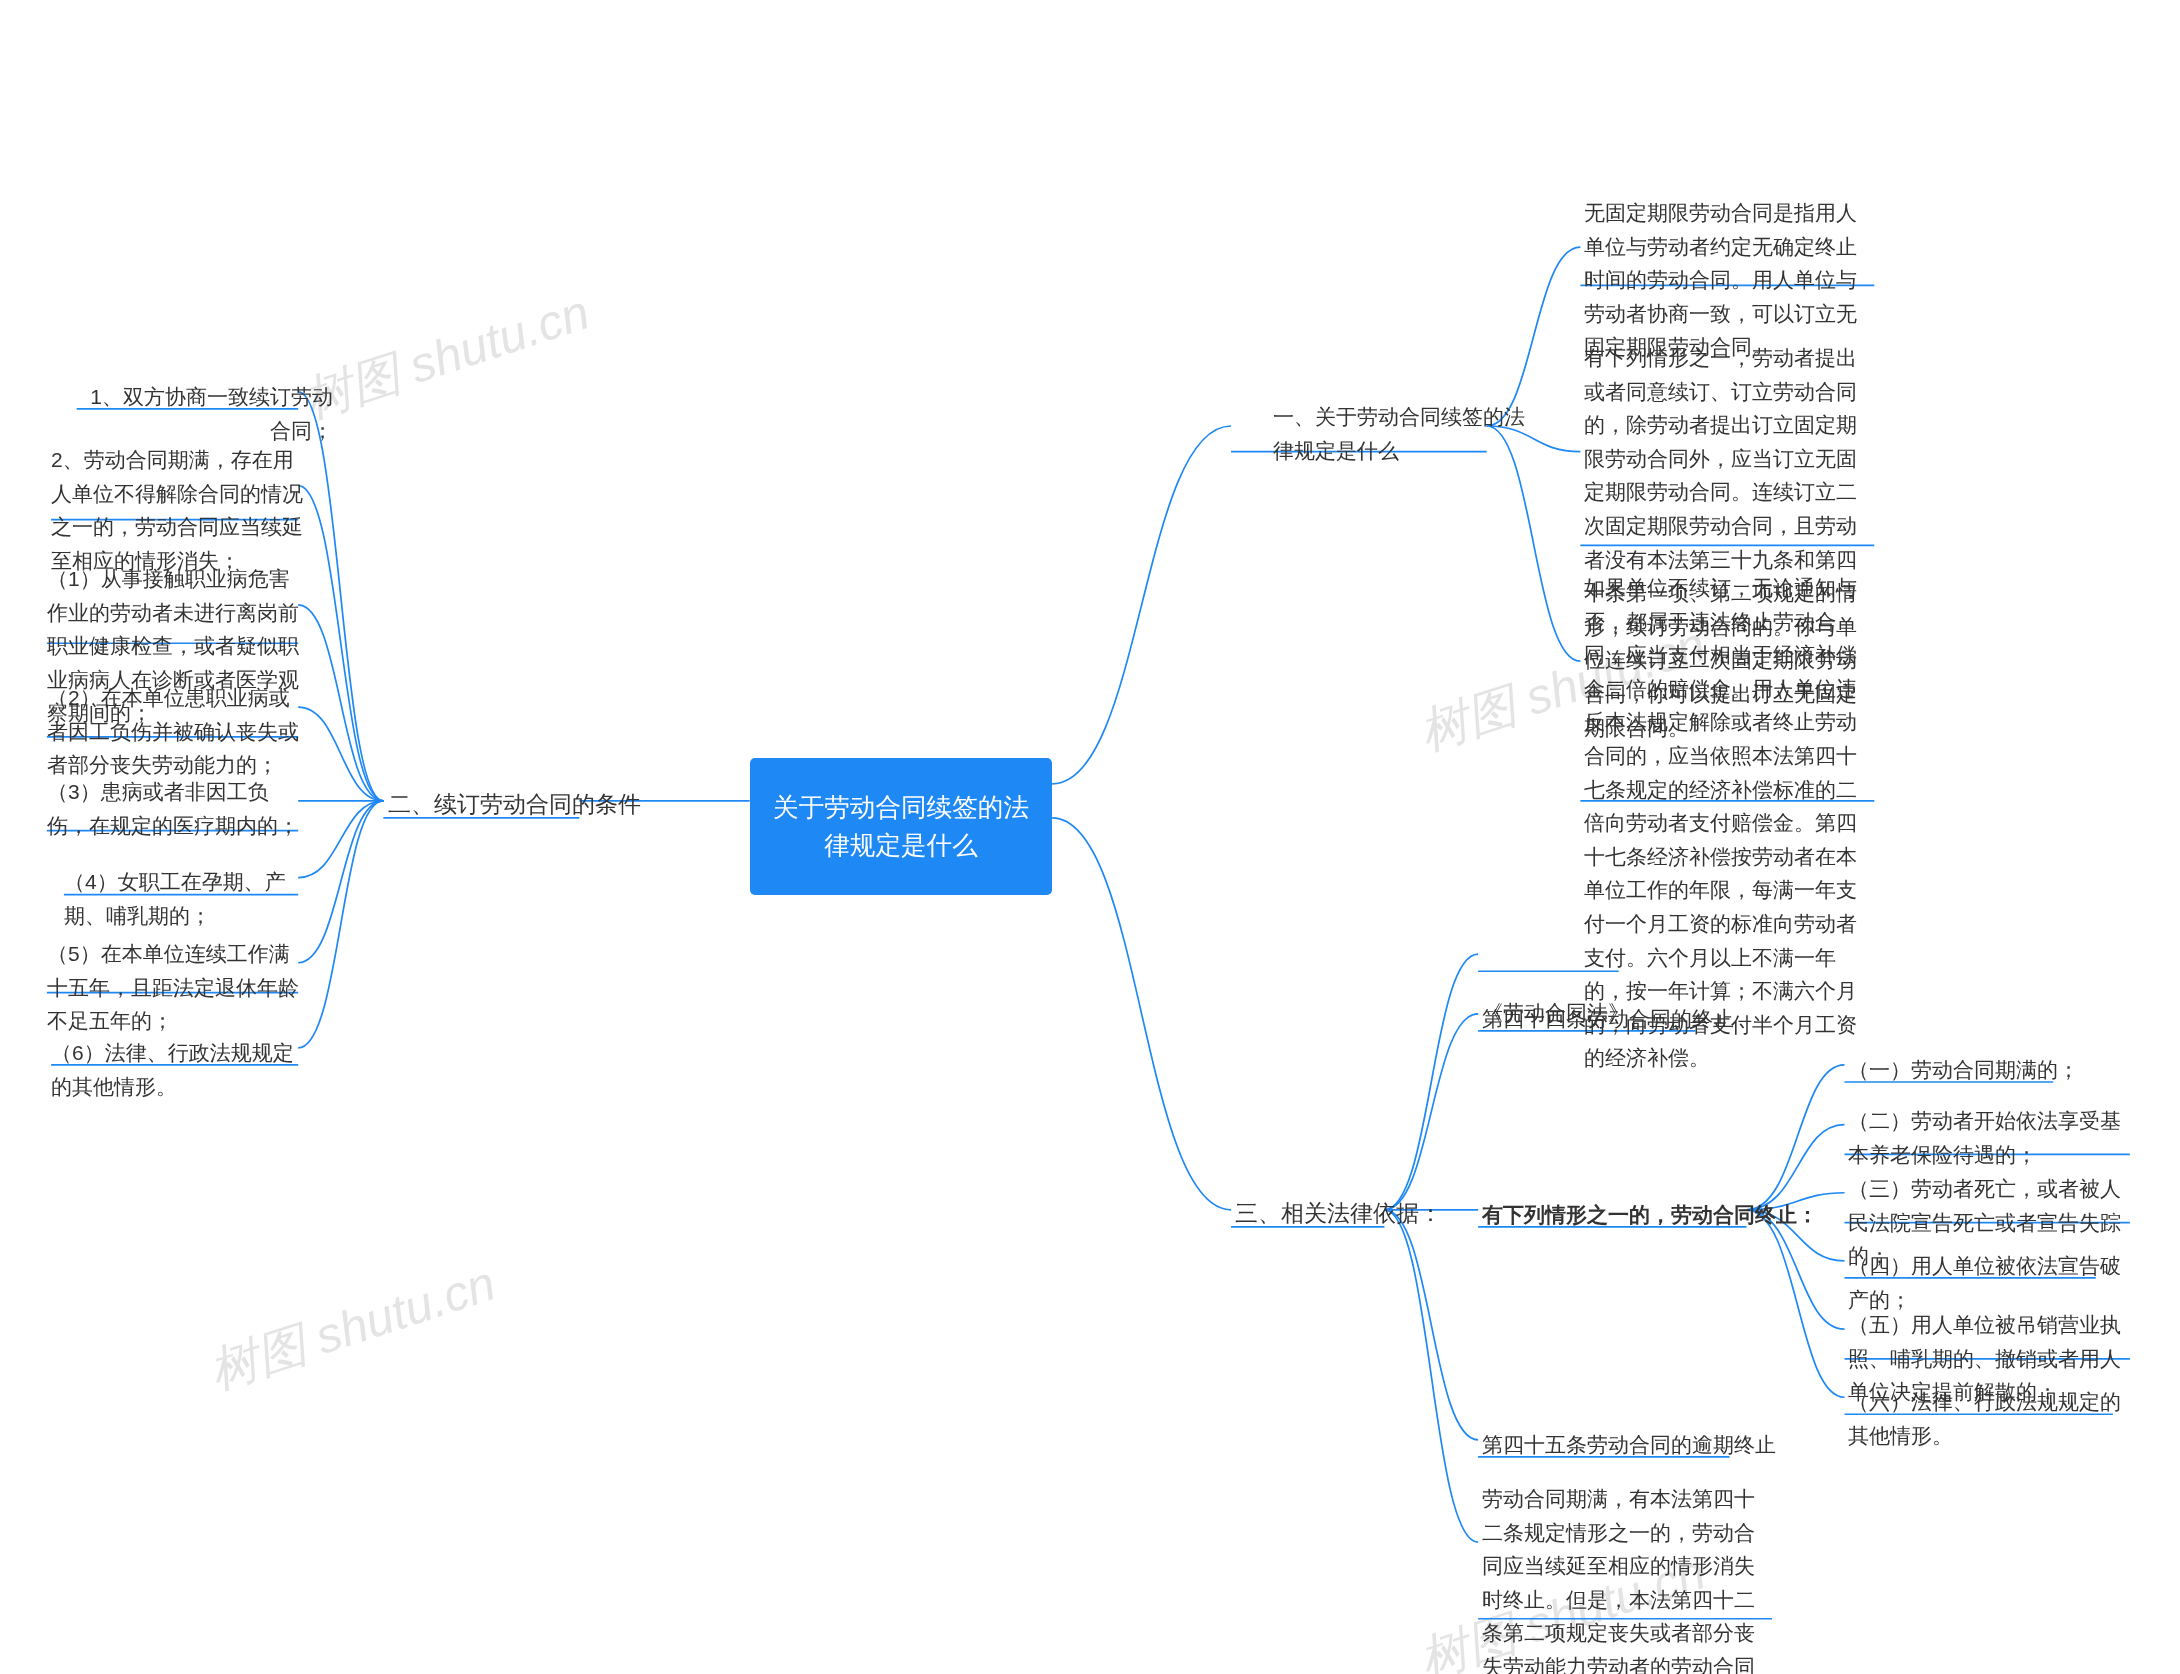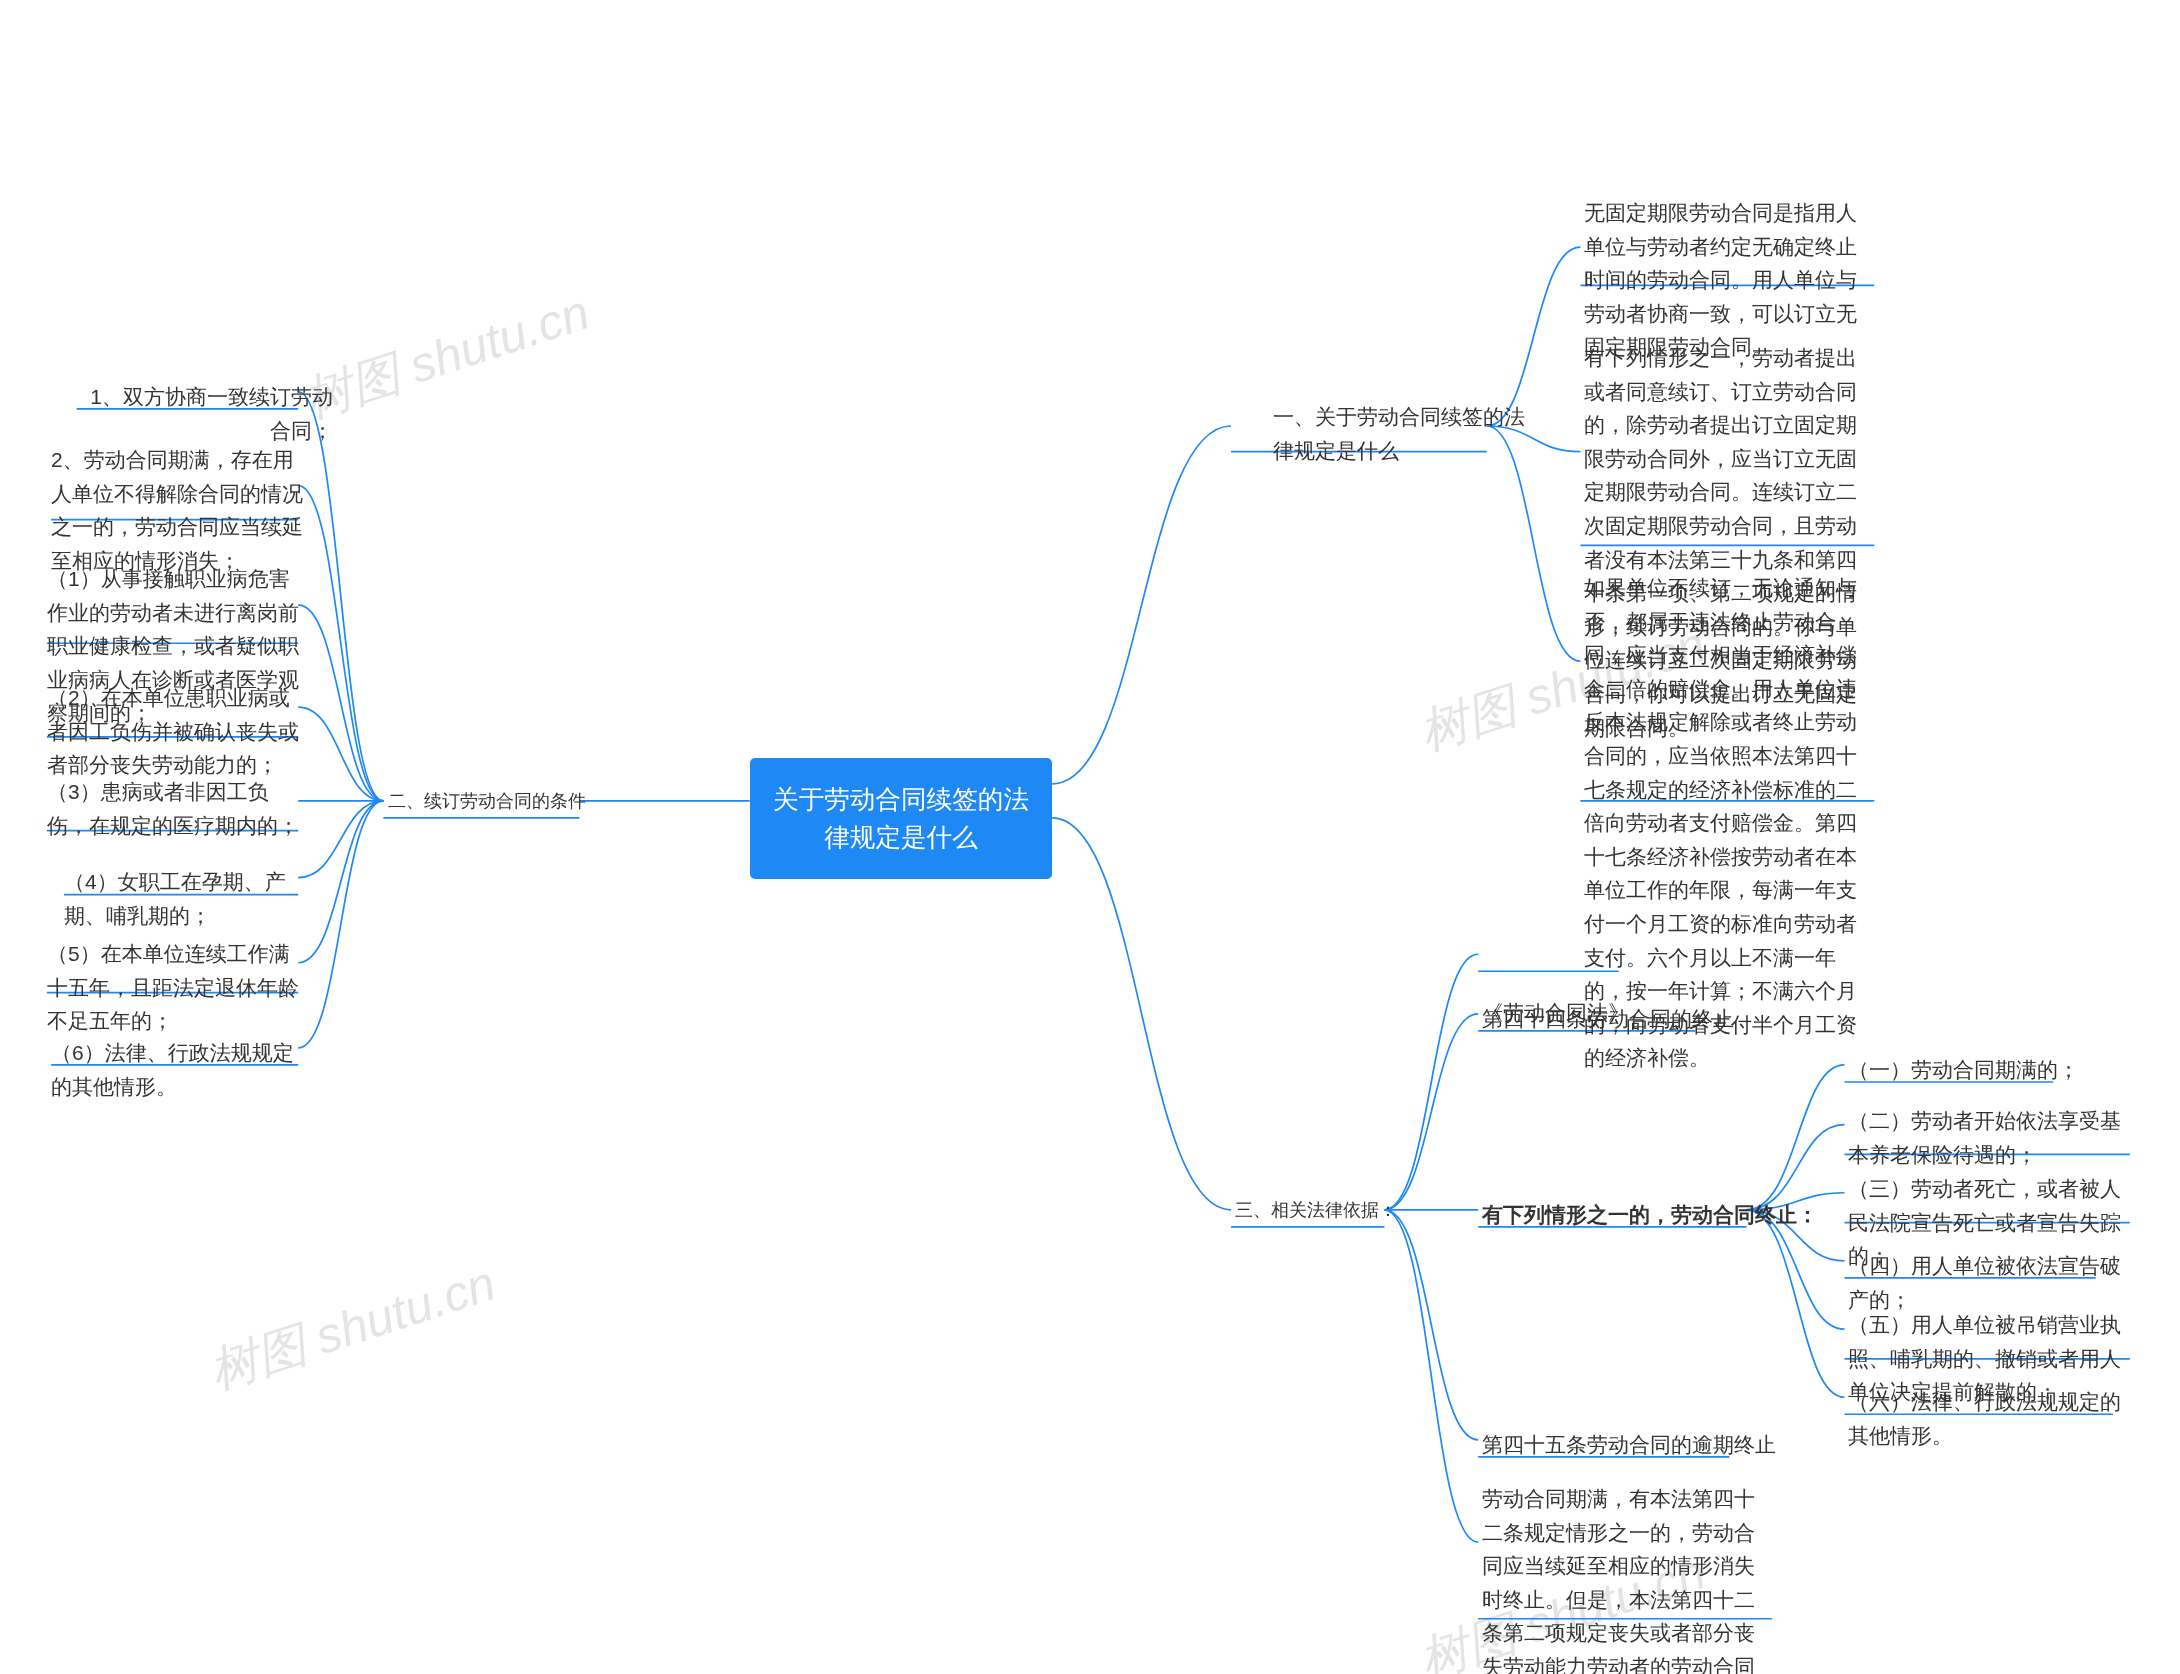--- a/index.html
+++ b/index.html
@@ -33,28 +33,28 @@
     pointer-events: none;
     opacity: 0.7;
     font-weight: 400;
   }
   .root-node {
     position: absolute;
     background: #1e88f5;
     color: #fff;
     font-size: 25.6px;
     line-height: 1.5;
-    padding: 22px 22px;
+    padding: 30px 22px;
     border-radius: 5.1px;
     text-align: center;
     box-sizing: border-box;
   }
   .branch-label {
     position: absolute;
-    font-size: 18px;
+    font-size: 23px;
     color: #333;
     white-space: nowrap;
   }
   .leaf-label {
     position: absolute;
     font-size: 21px;
     color: #333;
     line-height: 1.6;
     box-sizing: border-box;
   }

